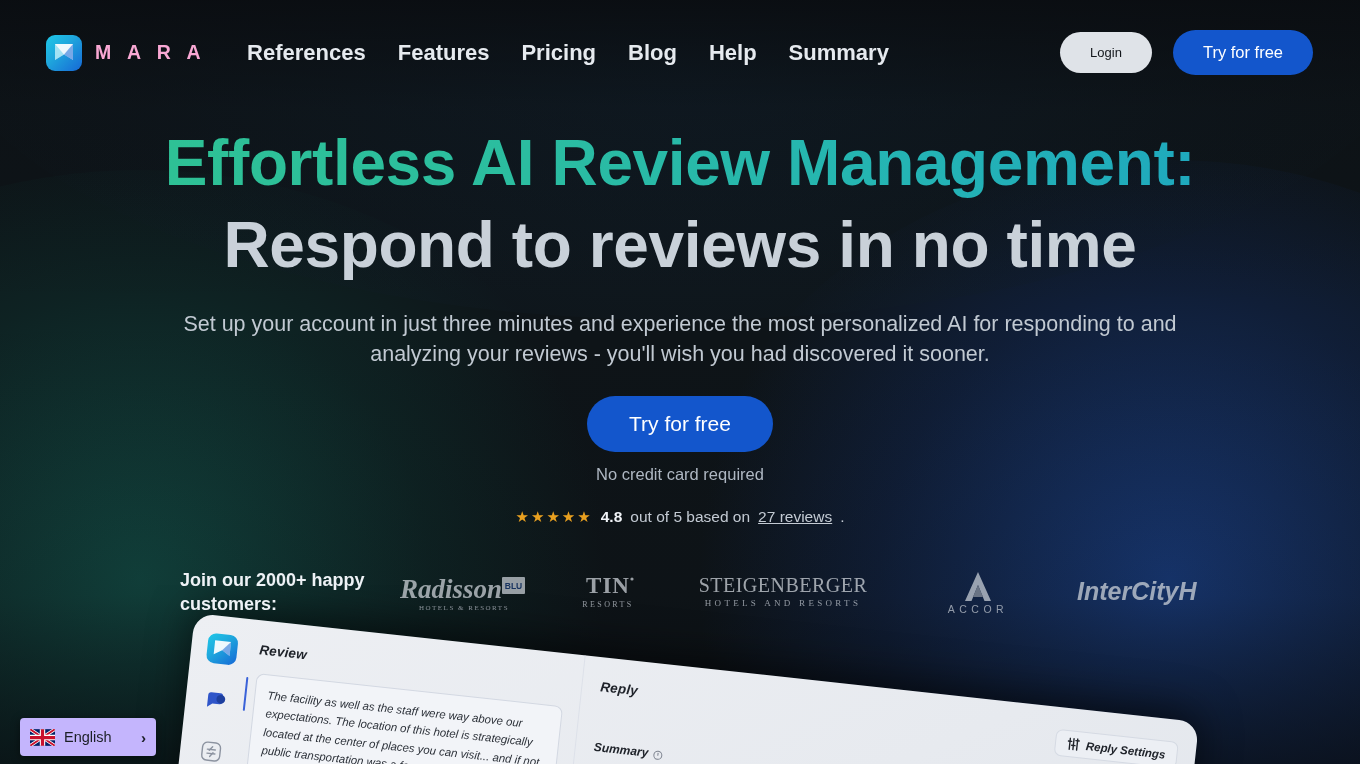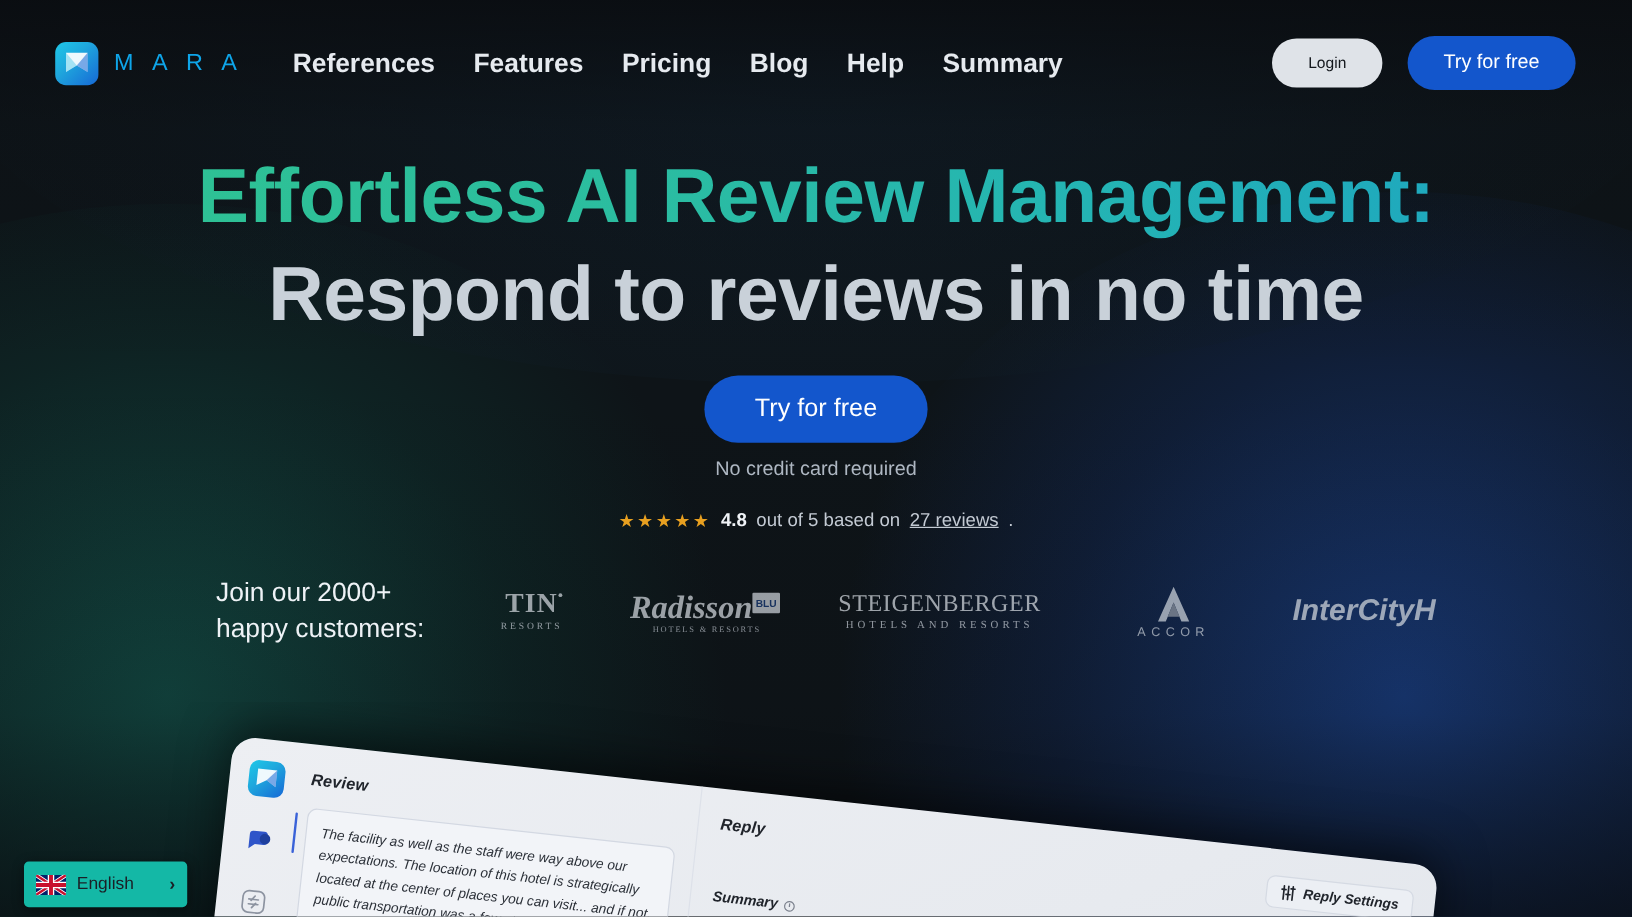--- a/index.html
+++ b/index.html
@@ -38,22 +38,22 @@
     display:flex; align-items:center; z-index:30;
   }
   #brand { display:flex; align-items:center; gap:11px; margin-left:46px; }
   #brand-mark {
     width:36px; height:36px; border-radius:9px;
     background:linear-gradient(135deg,#1ec8e8 0%,#1fa8dd 40%,#1668d6 100%);
     position:relative; overflow:hidden; flex:none;
   }
   #brand-mark svg { position:absolute; left:0; top:0; }
   #brand-word {
-    color:#0ea5e9; font-size:19.5px; letter-spacing:5.5px;
-    font-weight:400; white-space:nowrap; padding-left:2px;
+    color:#f9a8d4; font-size:19.5px; letter-spacing:5.5px;
+    font-weight:700; white-space:nowrap; padding-left:2px;
   }
   #nav-links { display:flex; align-items:center; gap:0; margin-left:25px; }
   .nav-link {
     color:#e6eaef; font-size:22px; font-weight:700;
     padding:8px 16px; white-space:nowrap; cursor:pointer;
   }
   #nav-actions { margin-left:auto; margin-right:47px; display:flex; align-items:center; gap:21px; }
   #btn-login {
     background:#dfe3e8; color:#13171c; border:none; border-radius:999px;
     font-size:13px; font-weight:400; padding:13px 30px; cursor:pointer;
@@ -97,21 +97,21 @@
   #stars { color:#e8a020; font-size:15px; letter-spacing:2px; }
   #rating-score { color:#f0f3f7; font-weight:700; }
   #rating-link { color:#c3cad3; text-decoration:underline; cursor:pointer; }
 
   
   #customers {
     margin-top:34px; display:flex; align-items:center;
     padding-left:180px; gap:0; height:64px;
   }
   #customers-label {
-    color:#eef2f6; font-size:22px; font-weight:400; line-height:1.34;
+    color:#eef2f6; font-size:18px; font-weight:700; line-height:1.34;
     width:200px; flex:none;
   }
   .logo-slot { display:flex; align-items:center; justify-content:center; flex:none; }
   .logo-img { opacity:.72; }
 
   
   #mockup-clip {
     position:absolute; left:0; top:585px; width:1360px; height:179px;
     overflow:hidden; z-index:15;
   }
@@ -166,21 +166,21 @@
     display:inline-block; position:relative; top:1px; flex:none;
   }
   .mini-circ:after{
     content:""; position:absolute; left:3px; top:1.5px;
     width:1px; height:3px; background:#7c828e;
   }
 
   
   #lang-select {
     position:absolute; left:20px; bottom:8px; z-index:60;
-    width:136px; height:38px; background:#14b8a6; border-radius:4px;
+    width:136px; height:38px; background:#c4b5fd; border-radius:4px;
     display:flex; align-items:center; gap:9px; padding:0 10px;
     box-shadow:0 2px 10px rgba(0,0,0,.45); cursor:pointer;
   }
   #lang-flag { width:25px; height:17px; flex:none; border-radius:1px; }
   #lang-label { color:#1b1f26; font-size:14.5px; flex:1; }
   #lang-chevron { color:#1b1f26; font-size:15px; font-weight:700; }
 </style>
 </head>
 <body>
 
@@ -216,52 +216,53 @@
     <div id="nav-actions">
       <button id="btn-login">Login</button>
       <button id="btn-try-nav">Try for free</button>
     </div>
   </div>
 
   <div id="hero">
 
     <h1 id="headline"><span class="accent">Effortless AI Review Management:</span><span class="plain"> Respond to reviews in no time</span></h1>
 
+    <p id="subhead">Set up your account in just three minutes and experience the most personalized AI for responding to and analyzing your reviews - you'll wish you had discovered it sooner.</p>
 
     <div id="cta-wrap">
       <button id="btn-try-hero">Try for free</button>
     </div>
     <div id="cta-note">No credit card required</div>
 
     <div id="rating-row">
       <span id="stars">★★★★★</span>
       <span id="rating-score">4.8</span>
       <span>out of 5 based on</span>
       <span id="rating-link">27 reviews</span>
         <span>.</span>
     </div>
 
     <div id="customers">
 
       <div id="customers-label">Join our 2000+ happy customers:</div>
 
-      <div class="logo-slot" style="width:125px;">
-        <svg class="logo-img" width="66" height="42" viewBox="0 0 66 42">
-          <text x="33" y="22" text-anchor="middle" font-family="Liberation Serif, serif" font-size="23" font-weight="700" fill="#d2d7dd" letter-spacing="1">TIN</text>
-          <circle cx="57" cy="8" r="1.6" fill="#d2d7dd"></circle>
-          <text x="33" y="36" text-anchor="middle" font-family="Liberation Serif, serif" font-size="8" fill="#c3c9d1" letter-spacing="2.4">RESORTS</text>
-        </svg>
-      </div>
-
       <div class="logo-slot" style="width:165px;">
         <svg class="logo-img" width="130" height="46" viewBox="0 0 130 46">
           <text x="2" y="29" font-family="Liberation Serif, serif" font-style="italic" font-size="27" font-weight="700" fill="#d2d7dd">Radisson</text>
           <rect x="104" y="8" width="23" height="17" rx="1" fill="#cdd3da"></rect>
           <text x="115.5" y="20" text-anchor="middle" font-family="Liberation Sans, sans-serif" font-size="8.5" font-weight="700" fill="#1c3e7a">BLU</text>
           <text x="66" y="41" text-anchor="middle" font-family="Liberation Serif, serif" font-size="7" fill="#b8bec7" letter-spacing="1.5">HOTELS &amp; RESORTS</text>
+        </svg>
+      </div>
+
+      <div class="logo-slot" style="width:125px;">
+        <svg class="logo-img" width="66" height="42" viewBox="0 0 66 42">
+          <text x="33" y="22" text-anchor="middle" font-family="Liberation Serif, serif" font-size="23" font-weight="700" fill="#d2d7dd" letter-spacing="1">TIN</text>
+          <circle cx="57" cy="8" r="1.6" fill="#d2d7dd"></circle>
+          <text x="33" y="36" text-anchor="middle" font-family="Liberation Serif, serif" font-size="8" fill="#c3c9d1" letter-spacing="2.4">RESORTS</text>
         </svg>
       </div>
 
       <div class="logo-slot" style="width:225px;">
         <svg class="logo-img" width="172" height="42" viewBox="0 0 172 42">
           <text x="86" y="21" text-anchor="middle" font-family="Liberation Serif, serif" font-size="20" fill="#d6dbe1" letter-spacing="0.5">STEIGENBERGER</text>
           <text x="86" y="35" text-anchor="middle" font-family="Liberation Serif, serif" font-size="9" fill="#c3c9d1" letter-spacing="3.3">HOTELS AND RESORTS</text>
         </svg>
       </div>
 

